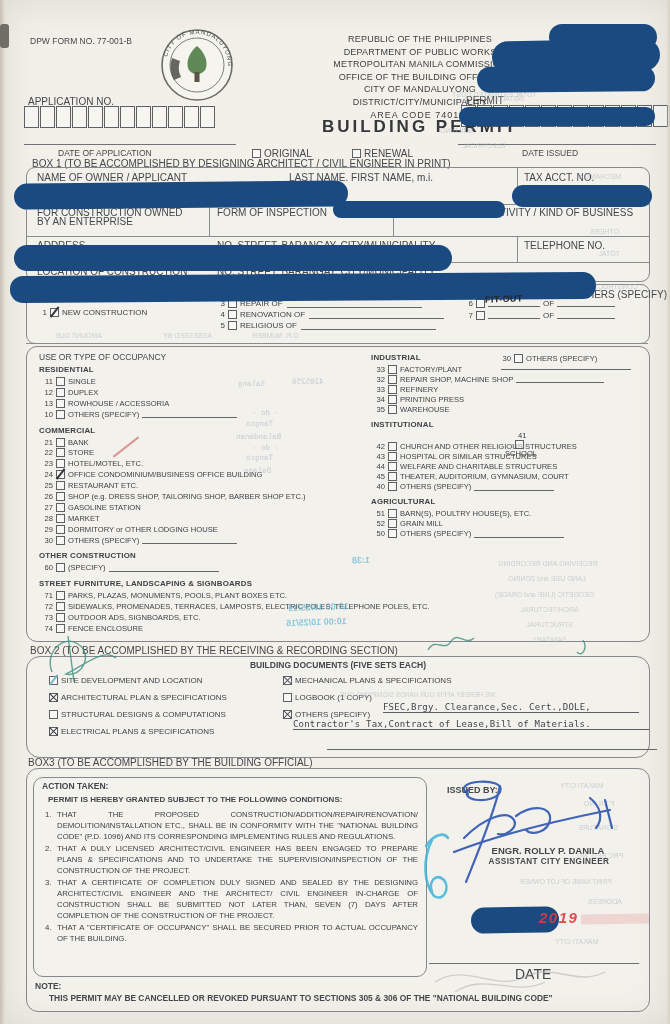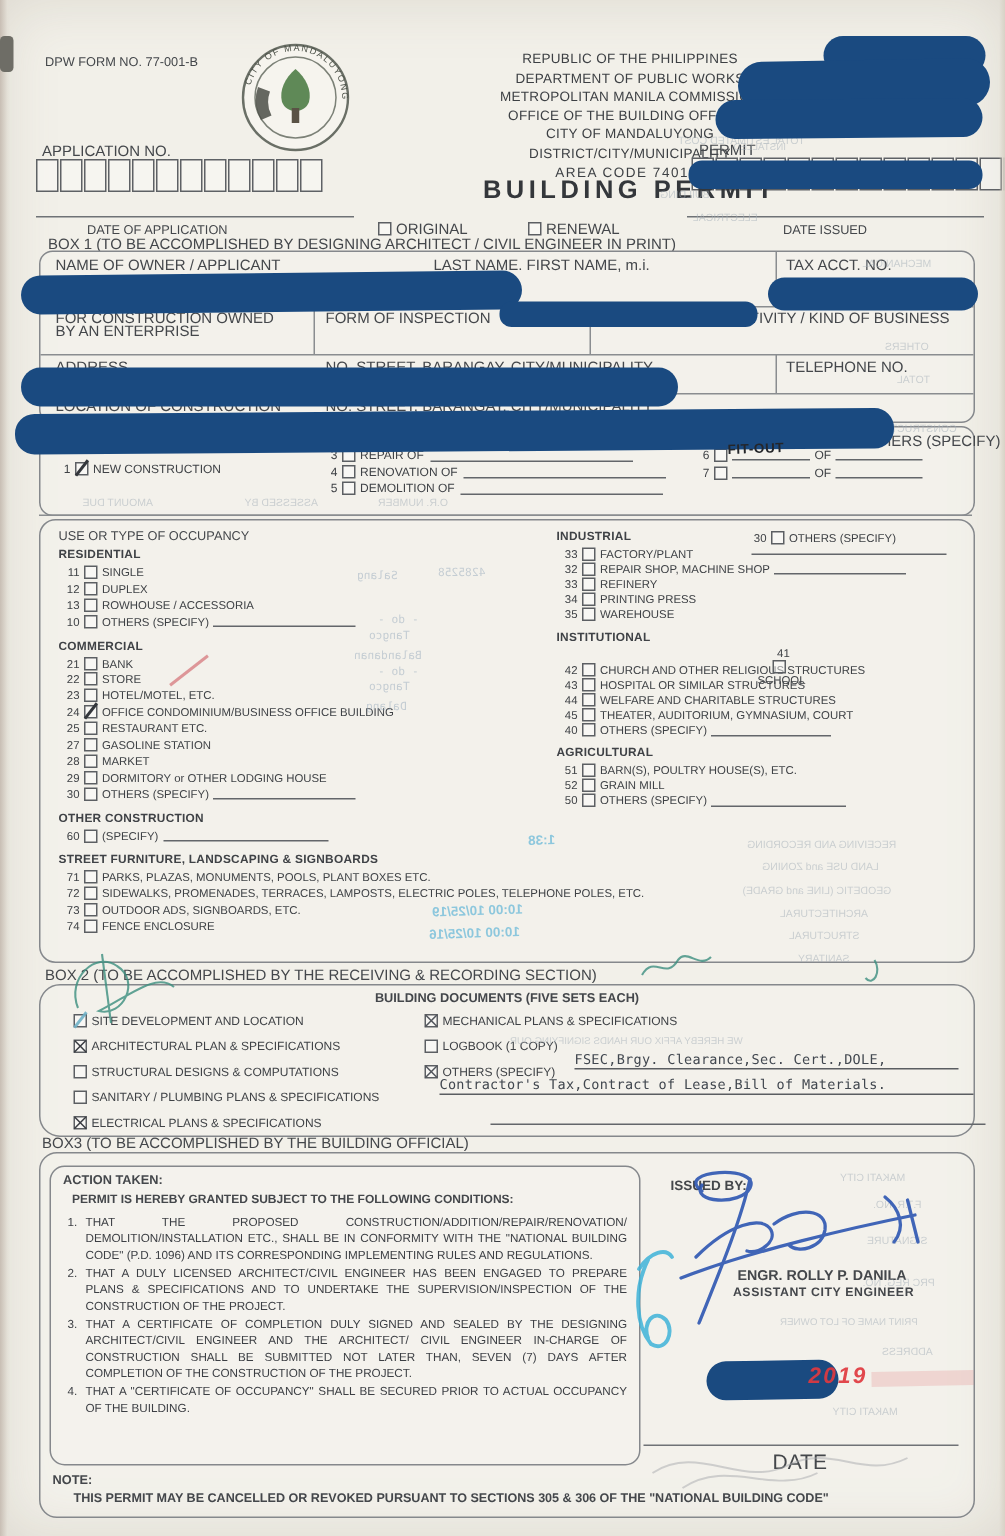--- a/index.html
+++ b/index.html
@@ -210,21 +210,21 @@
         </div>
         <div class="occ-row" style="height: 11px; font-size: 8px;">
           <span class="num" style="width: 8px;">4</span>
           <span class="cb"></span>
           <span>RENOVATION OF</span>
           <span class="fl" style="width: 135px; margin-left: 4px;"></span>
         </div>
         <div class="occ-row" style="height: 11px; font-size: 8px;">
           <span class="num" style="width: 8px;">5</span>
           <span class="cb"></span>
-          <span>DEMOLITION OF</span>
+          <span>RELIGIOUS OF</span>
           <span class="fl" style="width: 135px; margin-left: 4px;"></span>
         </div>
       </div>
     <div class="lbl" style="left:480px;top:4px;width:160px;text-align:right">OTHERS (SPECIFY)</div>
     <div id="scope-others" style="position:absolute;left:438px;top:12px">
         <div class="occ-row" style="height: 12px; font-size: 8px; position: relative;">
           <span class="num" style="width: 8px;">6</span>
           <span class="cb"></span>
           <span class="fl" style="width: 52px;"></span>
           <span style="margin: 0px 3px;"> OF </span>
@@ -285,20 +285,25 @@
         </div>
         <div class="occ-row" style="height: 10.9px; align-items: center;">
           <span class="num">24</span>
           <span class="cb ms"></span>
           <span>OFFICE CONDOMINIUM/BUSINESS OFFICE BUILDING</span>
         </div>
         <div class="occ-row" style="height: 10.9px;">
           <span class="num">25</span>
           <span class="cb"></span>
           <span>RESTAURANT ETC.</span>
+        </div>
+        <div class="occ-row" style="height: 10.9px;">
+          <span class="num">26</span>
+          <span class="cb"></span>
+          <span>SHOP (e.g. DRESS SHOP, TAILORING SHOP, BARBER SHOP ETC.)</span>
         </div>
         <div class="occ-row" style="height: 10.9px;">
           <span class="num">27</span>
           <span class="cb"></span>
           <span>GASOLINE STATION</span>
         </div>
         <div class="occ-row" style="height: 10.9px;">
           <span class="num">28</span>
           <span class="cb"></span>
           <span>MARKET</span>
@@ -439,24 +444,20 @@
           <span class="cb ms lite"></span>
           <span>SITE DEVELOPMENT AND LOCATION</span>
         </div>
         <div class="occ-row" style="height: 17px; font-size: 8px;">
           <span class="cb mx"></span>
           <span>ARCHITECTURAL PLAN &amp; SPECIFICATIONS</span>
         </div>
         <div class="occ-row" style="height: 17px; font-size: 8px;">
           <span class="cb"></span>
           <span>STRUCTURAL DESIGNS &amp; COMPUTATIONS</span>
-        </div>
-        <div class="occ-row" style="height: 17px; font-size: 8px;">
-          <span class="cb"></span>
-          <span>SANITARY / PLUMBING PLANS &amp; SPECIFICATIONS</span>
         </div>
         <div class="occ-row" style="height: 17px; font-size: 8px;">
           <span class="cb mx"></span>
           <span>ELECTRICAL PLANS &amp; SPECIFICATIONS</span>
         </div>
       </div>
     <div id="docs-right" style="position:absolute;left:256px;top:15px">
         <div class="occ-row" style="height: 17px; font-size: 8px;">
           <span class="cb mx mid"></span>
           <span>MECHANICAL PLANS &amp; SPECIFICATIONS</span>

